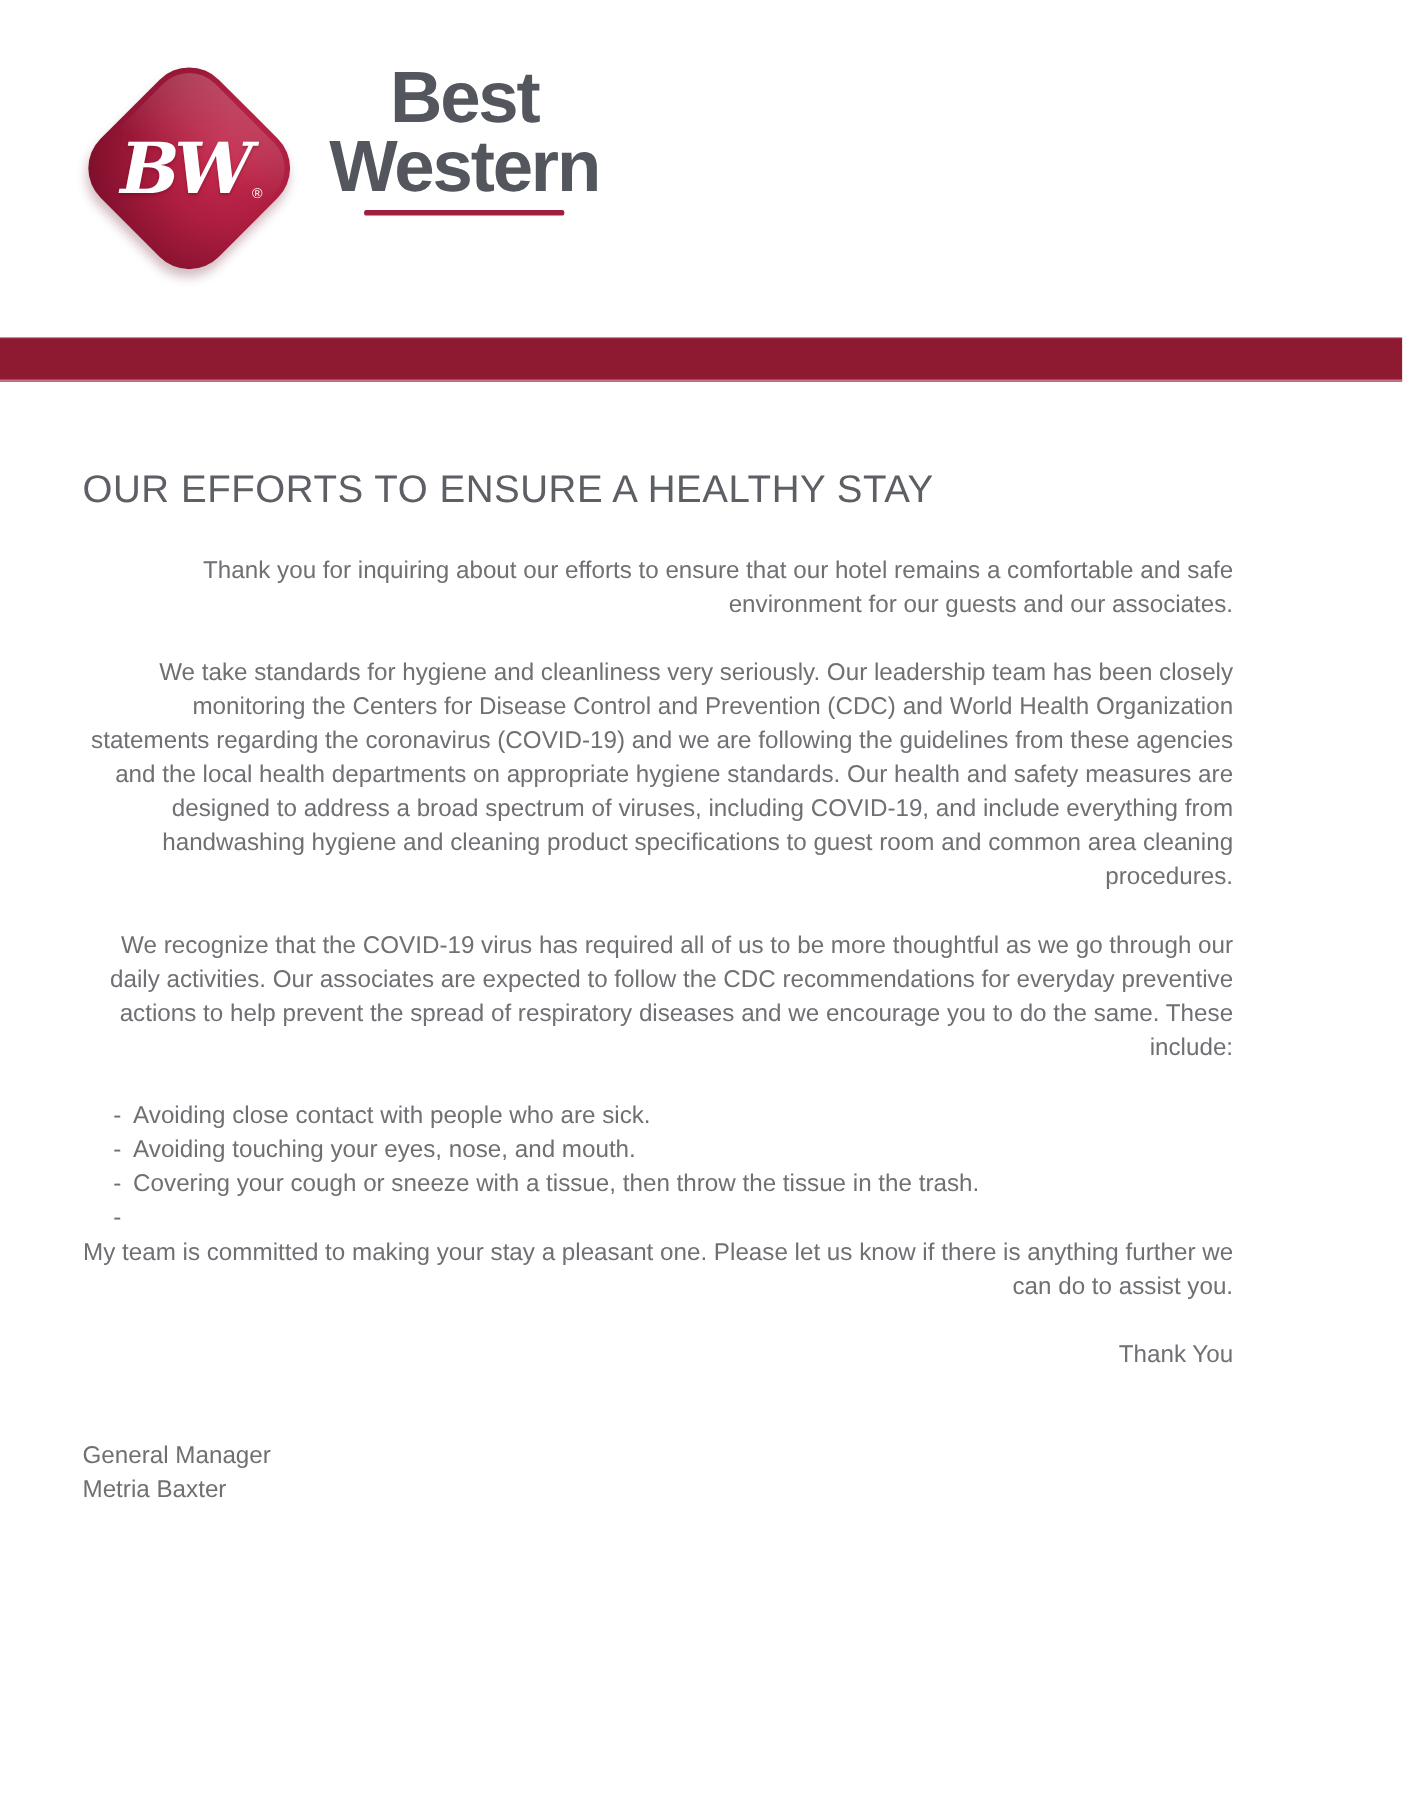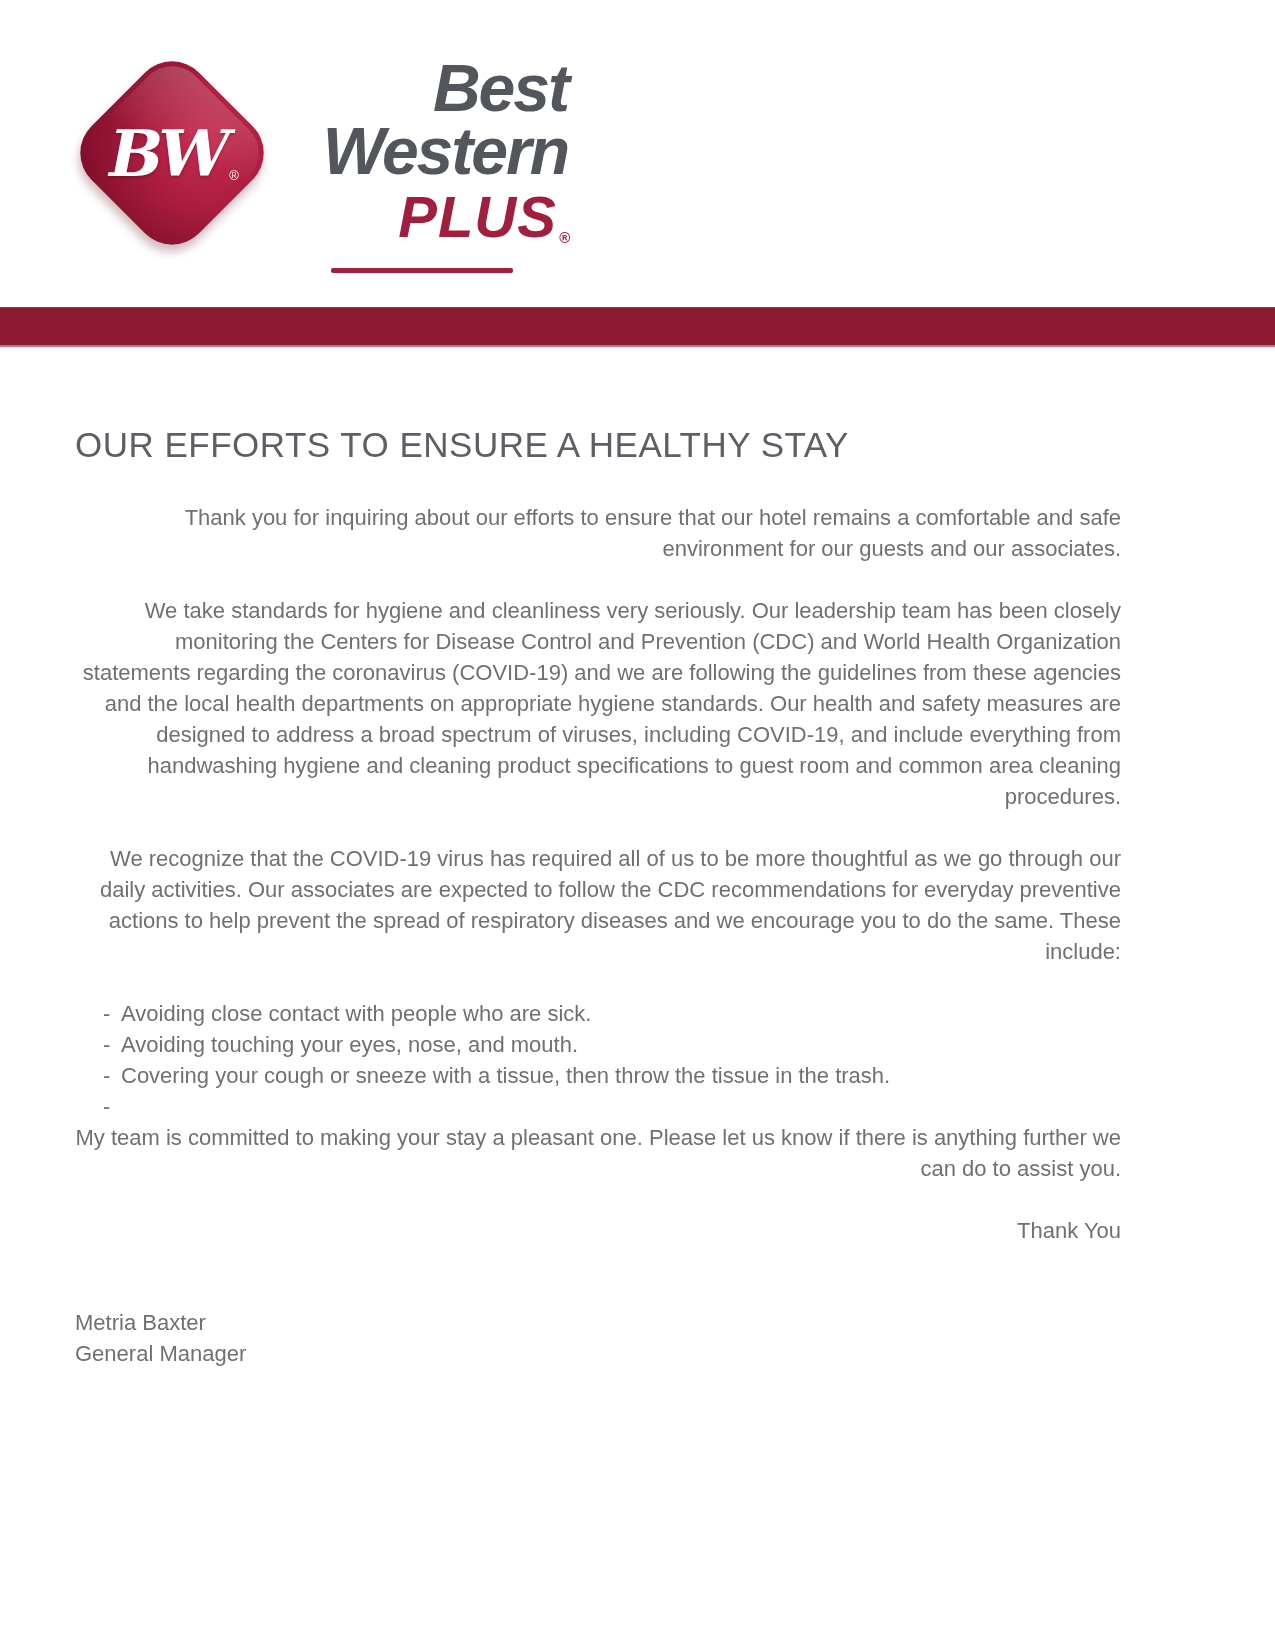--- a/index.html
+++ b/index.html
@@ -23,21 +23,21 @@
     position:absolute; inset:0; transform:rotate(-45deg);
     display:flex; align-items:center; justify-content:center;
   }
   .bw-monogram {
     font-family:"DejaVu Serif", serif; font-style:italic; font-weight:bold;
     font-size:64px; color:#ffffff; letter-spacing:-5px; text-shadow:0 2px 3px rgba(80,5,25,0.35);
   }
   .bw-reg { font-size:13px; color:#ffffff; font-style:normal; font-family:"Liberation Sans", sans-serif;
     position:relative; top:22px; left:4px; letter-spacing:0; }
 
-  .brand { position:absolute; left:276px; top:56px; width:292px; text-align:right;font-style:italic; }
+  .brand { position:absolute; left:276px; top:56px; width:292px; text-align:center; }
   .brand-best, .brand-western {
     font-weight:bold; color:#54565e; letter-spacing:-2px;
   }
   .brand-best { font-size:66px; line-height:64px; }
   .brand-western { font-size:66px; line-height:62px; }
   .brand-plus-row { margin-top:8px; font-size:58px; line-height:54px; font-weight:bold;
     color:#a01e3e; letter-spacing:1px; }
   .plus-reg { font-size:15px; font-weight:bold; color:#a01e3e; vertical-align:baseline;
     position:relative; top:6px; left:2px; letter-spacing:0; }
   .plus-underline { width:182px; height:5px; background:#a01e3e; margin:9px auto 0; border-radius:2px; }
@@ -74,23 +74,20 @@
     <div class="diamond">
       <div class="diamond-inner">
         <span class="bw-monogram">BW</span>
         <span class="bw-reg">®</span>
       </div>
     </div>
 
     <div class="brand">
       <div class="brand-best">Best</div>
       <div class="brand-western">Western</div>
-      <div class="brand-plus-row">
-        <span>PLUS</span><span class="plus-reg">®</span>
-      </div>
       <div class="plus-underline"></div>
     </div>
   </header>
 
   <div class="band"></div>
 
   <main class="content">
     <h1>OUR EFFORTS TO ENSURE A HEALTHY STAY</h1>
 
     <p>Thank you for inquiring about our efforts to ensure that our hotel remains a comfortable and safe environment for our guests and our associates.</p>
@@ -113,18 +110,18 @@
       <li>
         <span class="dash">-</span>
       </li>
     </ul>
 
     <p>My team is committed to making your stay a pleasant one. Please let us know if there is anything further we can do to assist you.</p>
 
     <p class="signoff">Thank You</p>
 
     <div class="signature">
+      <div>General Manager</div>
       <div>Metria Baxter</div>
-      <div>General Manager</div>
     </div>
   </main>
 
 </div>
 
 </body></html>

